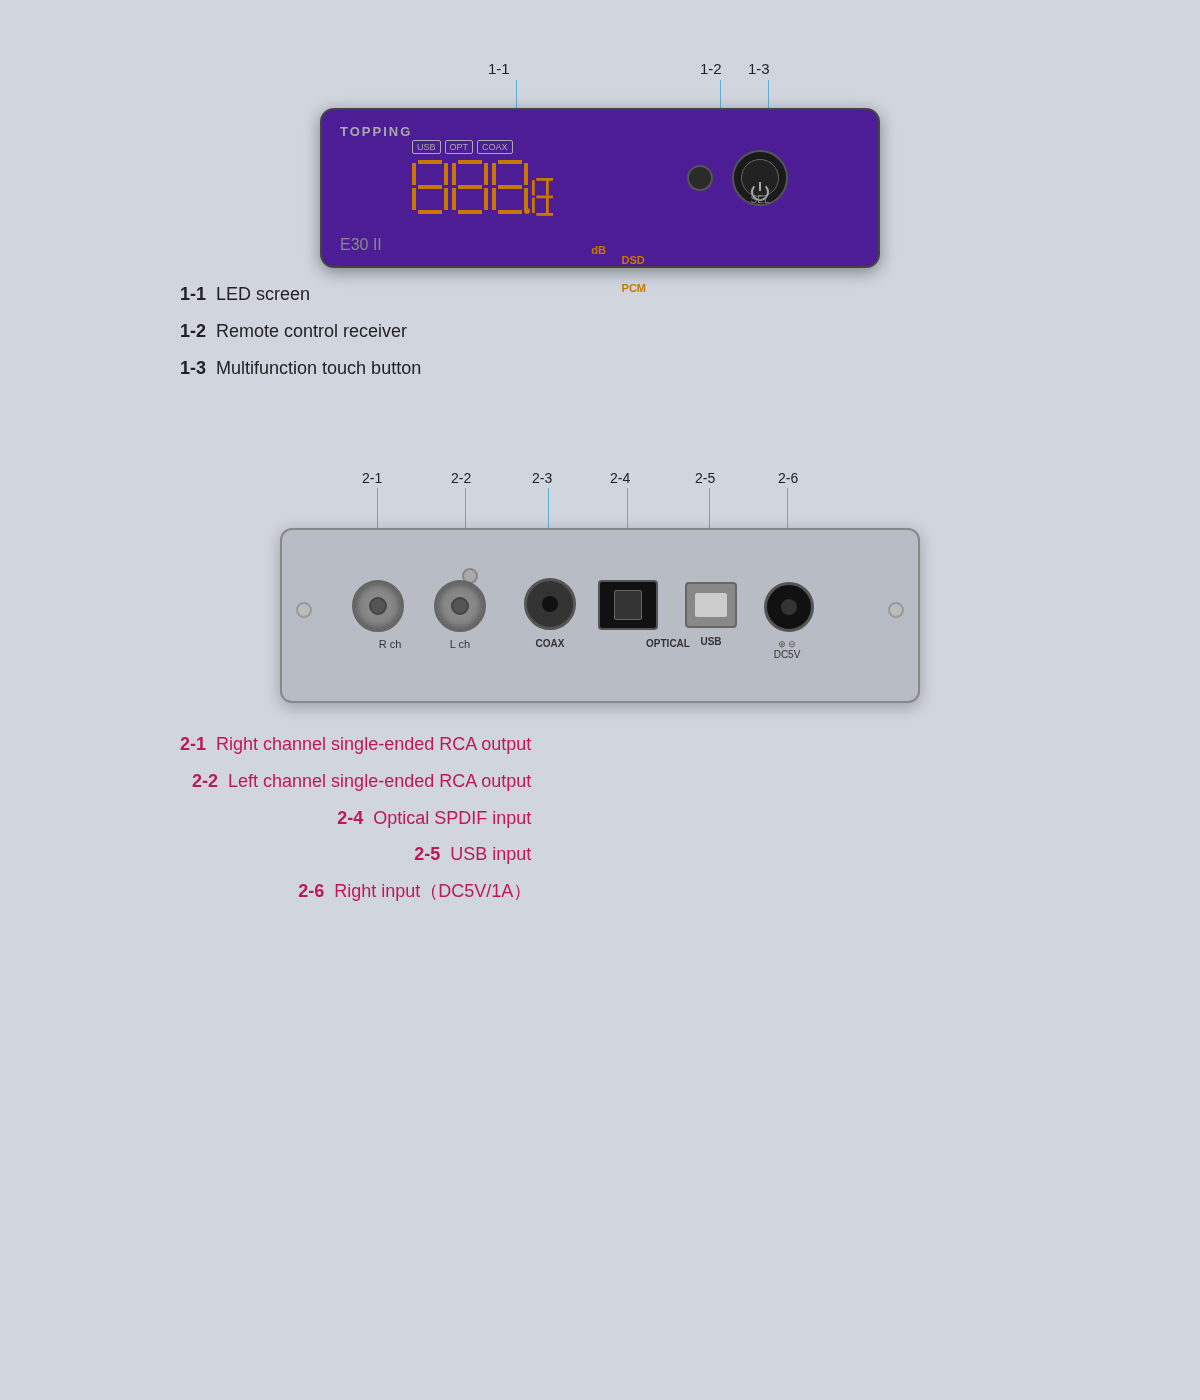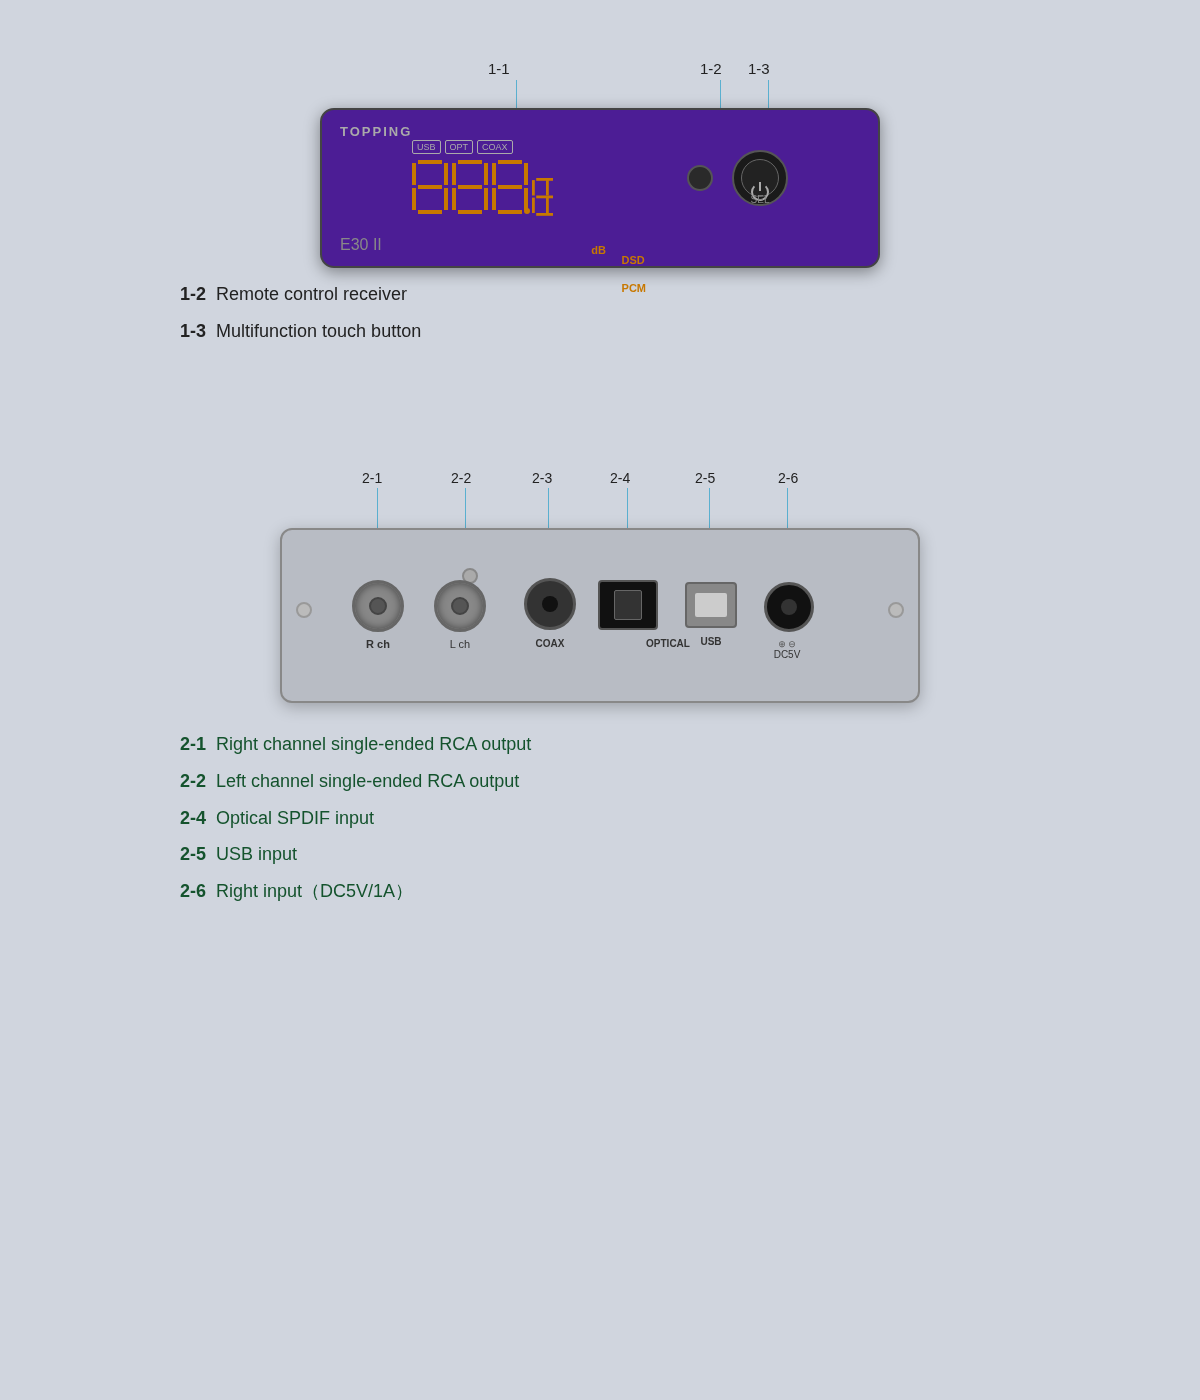--- a/index.html
+++ b/index.html
@@ -496,48 +496,48 @@
       width: 74px;
       text-align: center;
       font-size: 10px;
       color: #333;
     }
 
     
     .rca-r-label {
       position: absolute;
       top: 108px;
-      left: 70px;
+      left: 82px;
       width: 52px;
       text-align: center;
       font-size: 11px;
       color: #333;
-      font-weight: bold;
     }
     .rca-l-label {
       position: absolute;
       top: 108px;
       left: 152px;
       width: 52px;
       text-align: center;
       font-size: 11px;
       color: #333;
     }
 
     
     .labels-section-bottom {
       position: absolute;
       top: 730px;
       left: 180px;
     }
     .labels-section-bottom p {
       font-size: 18px;
-      color: #14532d;
+      color: #be185d;
       margin-bottom: 8px;
       line-height: 1.6;
+      text-align: right;
     }
   </style>
 </head>
 <body>
 
 <div class="front-panel-section">
 
   <span class="label-1-1">1-1</span>
   <span class="label-1-2">1-2</span>
   <span class="label-1-3">1-3</span>
@@ -618,20 +618,23 @@
       <div class="sel-inner">
         <div class="power-symbol"></div>
         <span class="sel-text">SEL</span>
       </div>
     </div>
 
   </div>
 </div>
 
 <div class="labels-section-top">
+  <p>
+    <span class="item-num">1-1</span>&nbsp;&nbsp;<span>LED screen</span>
+  </p>
   <p>
     <span class="item-num">1-2</span>&nbsp;&nbsp;<span>Remote control receiver</span>
   </p>
   <p>
     <span class="item-num">1-3</span>&nbsp;&nbsp;<span>Multifunction touch button</span>
   </p>
 </div>
 
 <div class="rear-panel-section">
 

